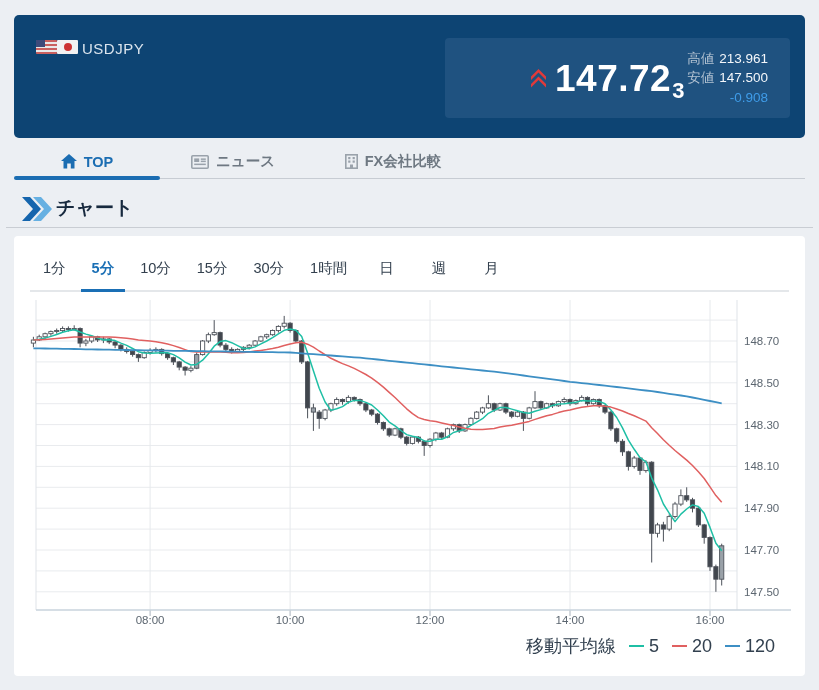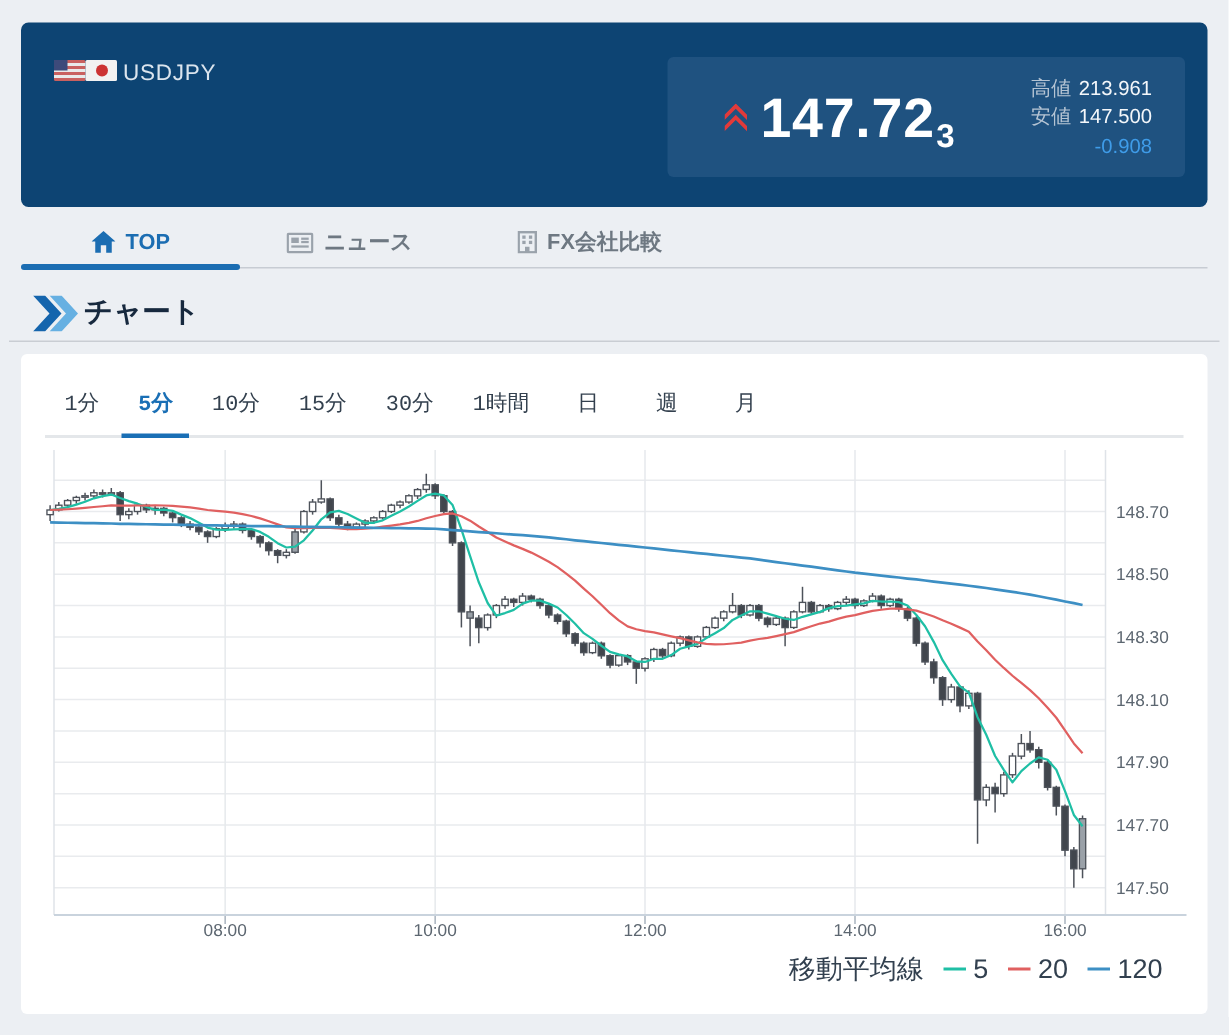--- a/index.html
+++ b/index.html
@@ -10,21 +10,21 @@
   .hdr { position:absolute; left:14px; top:15px; width:791px; height:123px; background:#0d4473; border-radius:5px; color:#fff; }
   .hdr-flags { position:absolute; left:22px; top:25px; display:flex; align-items:flex-start; gap:0; }
   .flag { width:21px; height:14px; border-radius:1px; position:relative; flex:none; }
   .flag-us { background:repeating-linear-gradient(180deg,#c9605f 0 2px,#e9e9e9 2px 4px); }
   .flag-us::after { content:""; position:absolute; left:0; top:0; width:9px; height:7px; background:#3d4a7a; }
   .flag-jp { background:#f2f2f2; }
   .flag-jp::after { content:""; position:absolute; left:6.5px; top:3px; width:8px; height:8px; border-radius:50%; background:#c33; }
   .hdr-sym { font-size:15px; color:#dbe5ee; letter-spacing:.5px; margin-left:4px; }
   .hdr-name { position:absolute; left:22px; top:50px; font-size:25px; font-weight:bold; color:#fff; }
 
-  .pricebox { position:absolute; left:431px; top:23px; width:345px; height:80px; background:#1f5280; border-radius:4px; display:flex; align-items:center; }
+  .pricebox { position:absolute; left:431px; top:23px; width:345px; height:80px; background:#1f5280; border-radius:4px; display:flex; align-items:center;padding-left:48px; }
   .price-main { display:flex; align-items:center; gap:9px; margin-left:38px; }
   .price-num { font-size:37px; font-weight:bold; color:#fff; line-height:1; letter-spacing:.5px; }
   .price-sub { font-size:22px; position:relative; top:7px; margin-left:1px; }
   .hl { margin-left:auto; padding-right:22px; text-align:right; font-size:13.5px; line-height:1.45; }
   .hl-row .lab { color:#b5c4d3; margin-right:5px; }
   .hl-row .val { color:#f4f7fa; }
   .hl-chg { color:#3f9ce8; }
 
   
   .tabs { position:absolute; left:0; top:145px; width:819px; height:37px; }
@@ -35,21 +35,21 @@
   .tab svg { display:block; }
 
   
   .section { position:absolute; left:0; top:193px; width:819px; height:34px; }
   .section .chev { position:absolute; left:22px; top:4px; }
   .section .stitle { position:absolute; left:56px; top:2px; font-size:19px; font-weight:600; color:#17293e; }
   .secline { position:absolute; left:6px; right:6px; top:227px; height:1px; background:#c9cdd3; }
 
   
   .card { position:absolute; left:14px; top:236px; width:791px; height:440px; background:#fff; border-radius:4px; }
-  .periods { position:absolute; left:16px; right:16px; top:14px; height:42px; display:flex; border-bottom:2px solid #e4e7ea;font-family:Liberation Mono, monospace; }
+  .periods { position:absolute; left:16px; right:16px; top:14px; height:42px; display:flex; border-bottom:2px solid #e4e7ea; }
   .period { padding:9px 13px 11px; font-size:14.5px; color:#33404e; cursor:pointer; position:relative; }
   .period.wide { padding:9px 19px 11px; }
   .period.active { color:#1a6fb5; font-weight:bold; }
   .period.active::after { content:""; position:absolute; left:2px; right:2px; bottom:-2px; height:3px; background:#1a6fb5; }
 
   .chart-svg { position:absolute; left:0; top:290px; width:819px; height:380px; }
 
   .legend { position:absolute; right:30px; bottom:18px; display:flex; align-items:center; gap:13px; font-size:18px; color:#32404f; }
   .leg-item { display:flex; align-items:center; gap:5px; }
   .leg-swatch { width:15px; height:2px; display:inline-block; }

